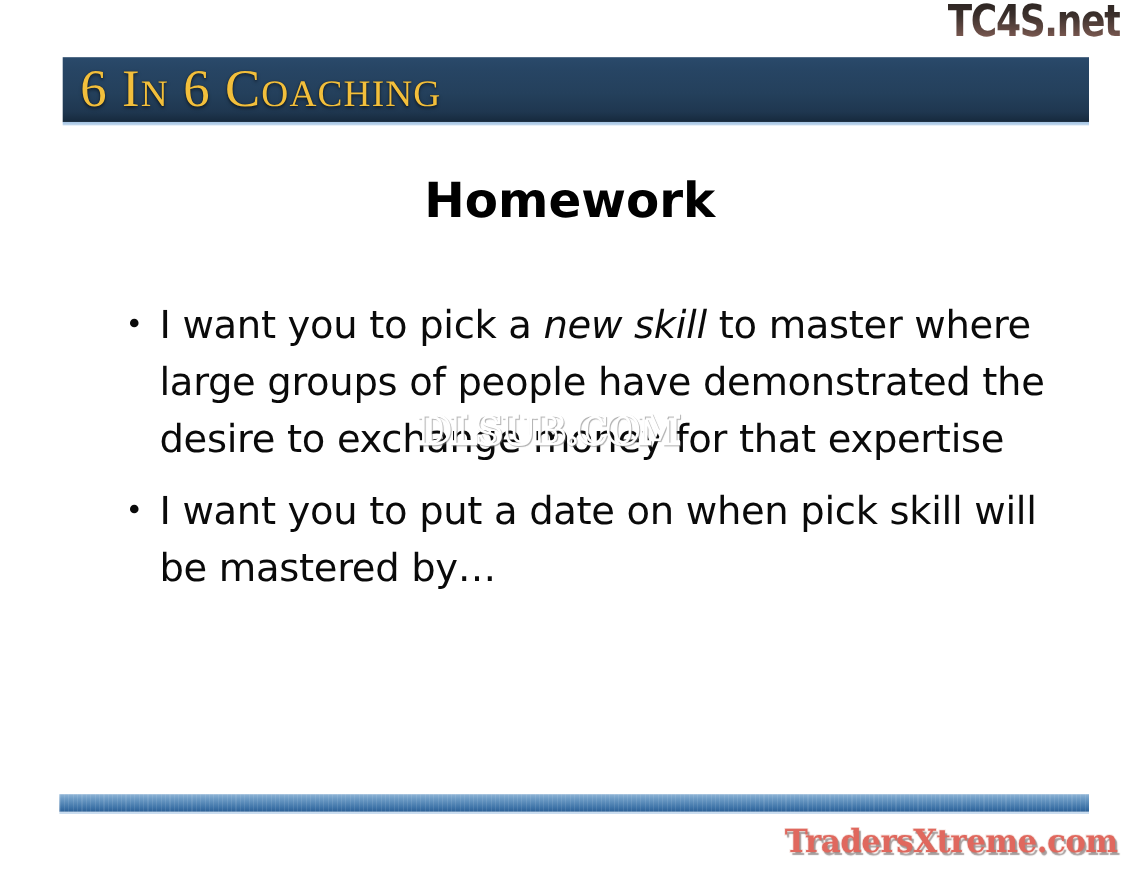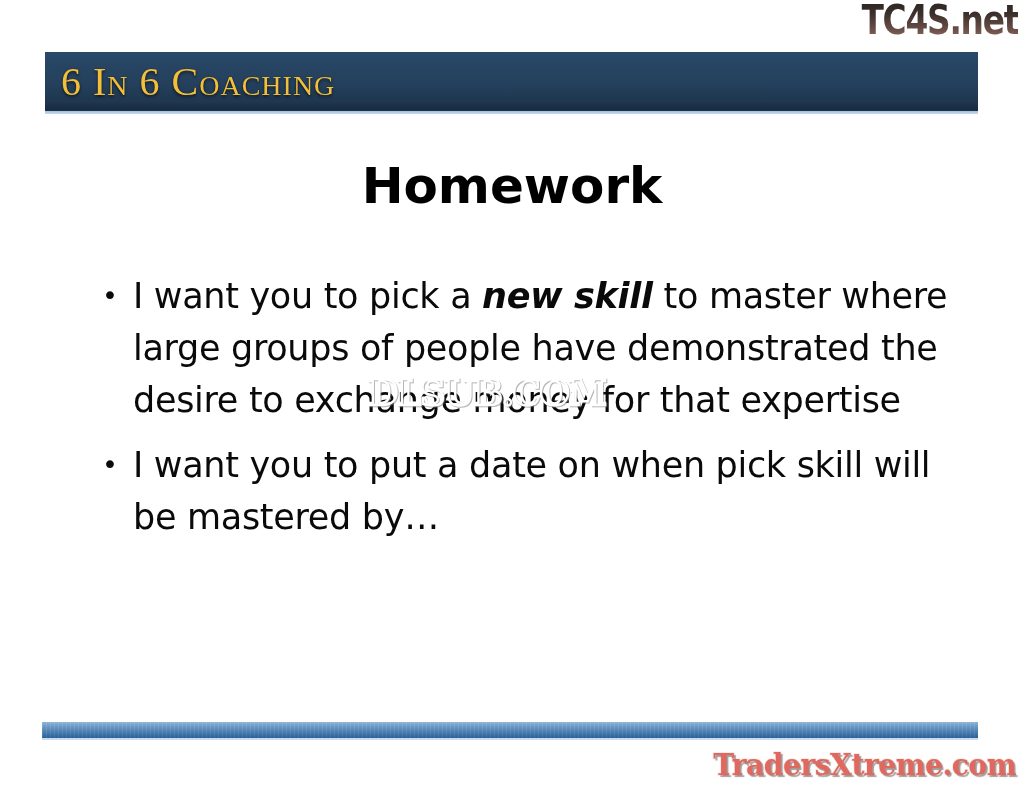--- a/index.html
+++ b/index.html
@@ -14,20 +14,21 @@
     overflow: hidden;
     font-family: "Liberation Sans", sans-serif;
     -webkit-font-smoothing: antialiased;
   }
 
   
   .slide {
     position: absolute;
     inset: 0;
     background: #ffffff;
+    margin-left: 12px;
   }
 
   
   .tc4s-watermark {
     position: absolute;
     top: -2px;
     right: 6px;
     font-family: "DejaVu Sans", sans-serif;
     font-weight: bold;
     font-size: 40px;
@@ -69,37 +70,37 @@
     height: 3px;
     background: linear-gradient(180deg, #9dc0e2 0%, #c9dcef 100%);
   }
   .banner-title {
     position: absolute;
     left: 16px;
     top: 50%;
     transform: translateY(-52%);
     font-family: "Liberation Serif", "DejaVu Serif", serif;
     font-variant: small-caps;
-    font-size: 40px;
+    font-size: 48px;
     letter-spacing: 1px;
     color: #f2bf3c;
     text-shadow: 0 2px 3px rgba(0,0,0,0.55), 0 0 1px rgba(0,0,0,0.6);
     white-space: nowrap;
   }
 
   
   .slide-title {
     position: absolute;
     left: 0;
     right: 0;
     top: 157px;
     text-align: center;
     font-family: "DejaVu Sans", sans-serif;
     font-weight: bold;
-    font-size: 50px;
+    font-size: 44px;
     color: #000000;
     letter-spacing: 0px;
   }
 
   
   .body {
     position: absolute;
     left: 96px;
     top: 270px;
     width: 862px;
@@ -118,21 +119,20 @@
     content: "\2022";
     position: absolute;
     left: 6px;
     top: 0;
     font-size: 27px;
     line-height: 52px;
     color: #0a0a0a;
   }
   .bullet em {
     font-style: italic;
-    font-weight: bold;
   }
 
   
   .dlsub-watermark {
     position: absolute;
     left: 368px;
     top: 371px;
     font-family: "DejaVu Serif", "Liberation Serif", serif;
     font-weight: bold;
     font-size: 36px;

